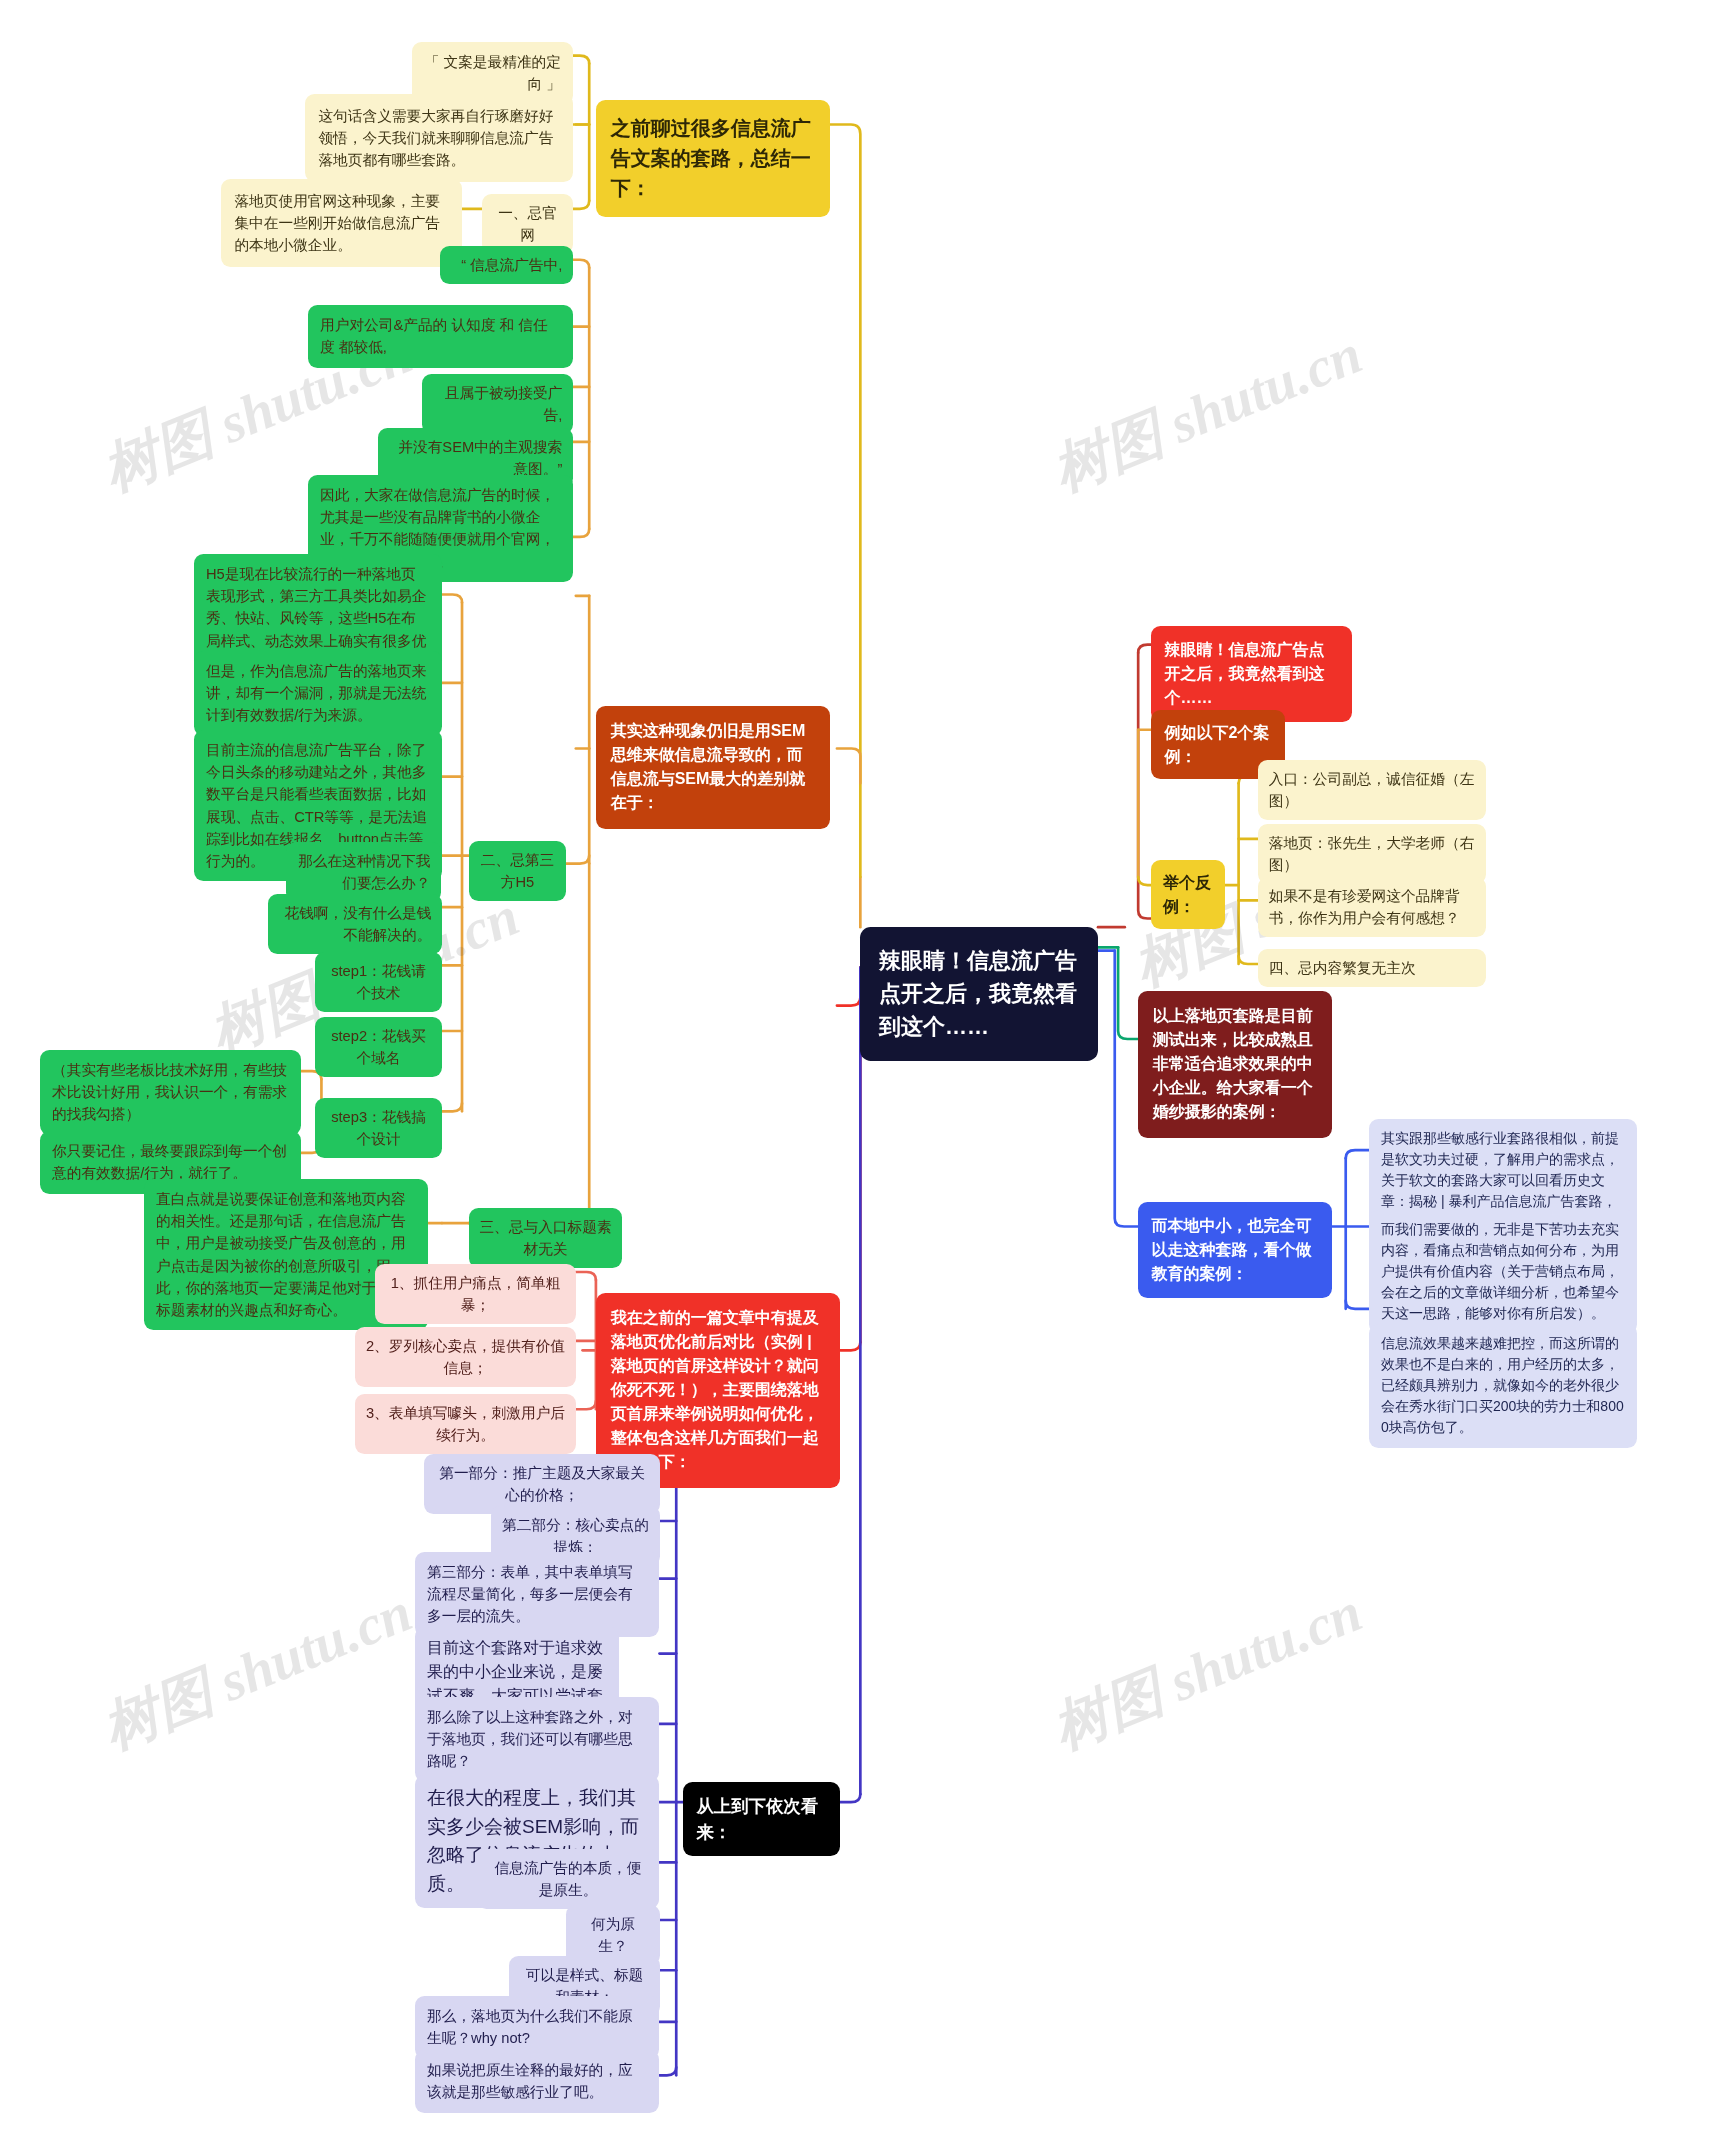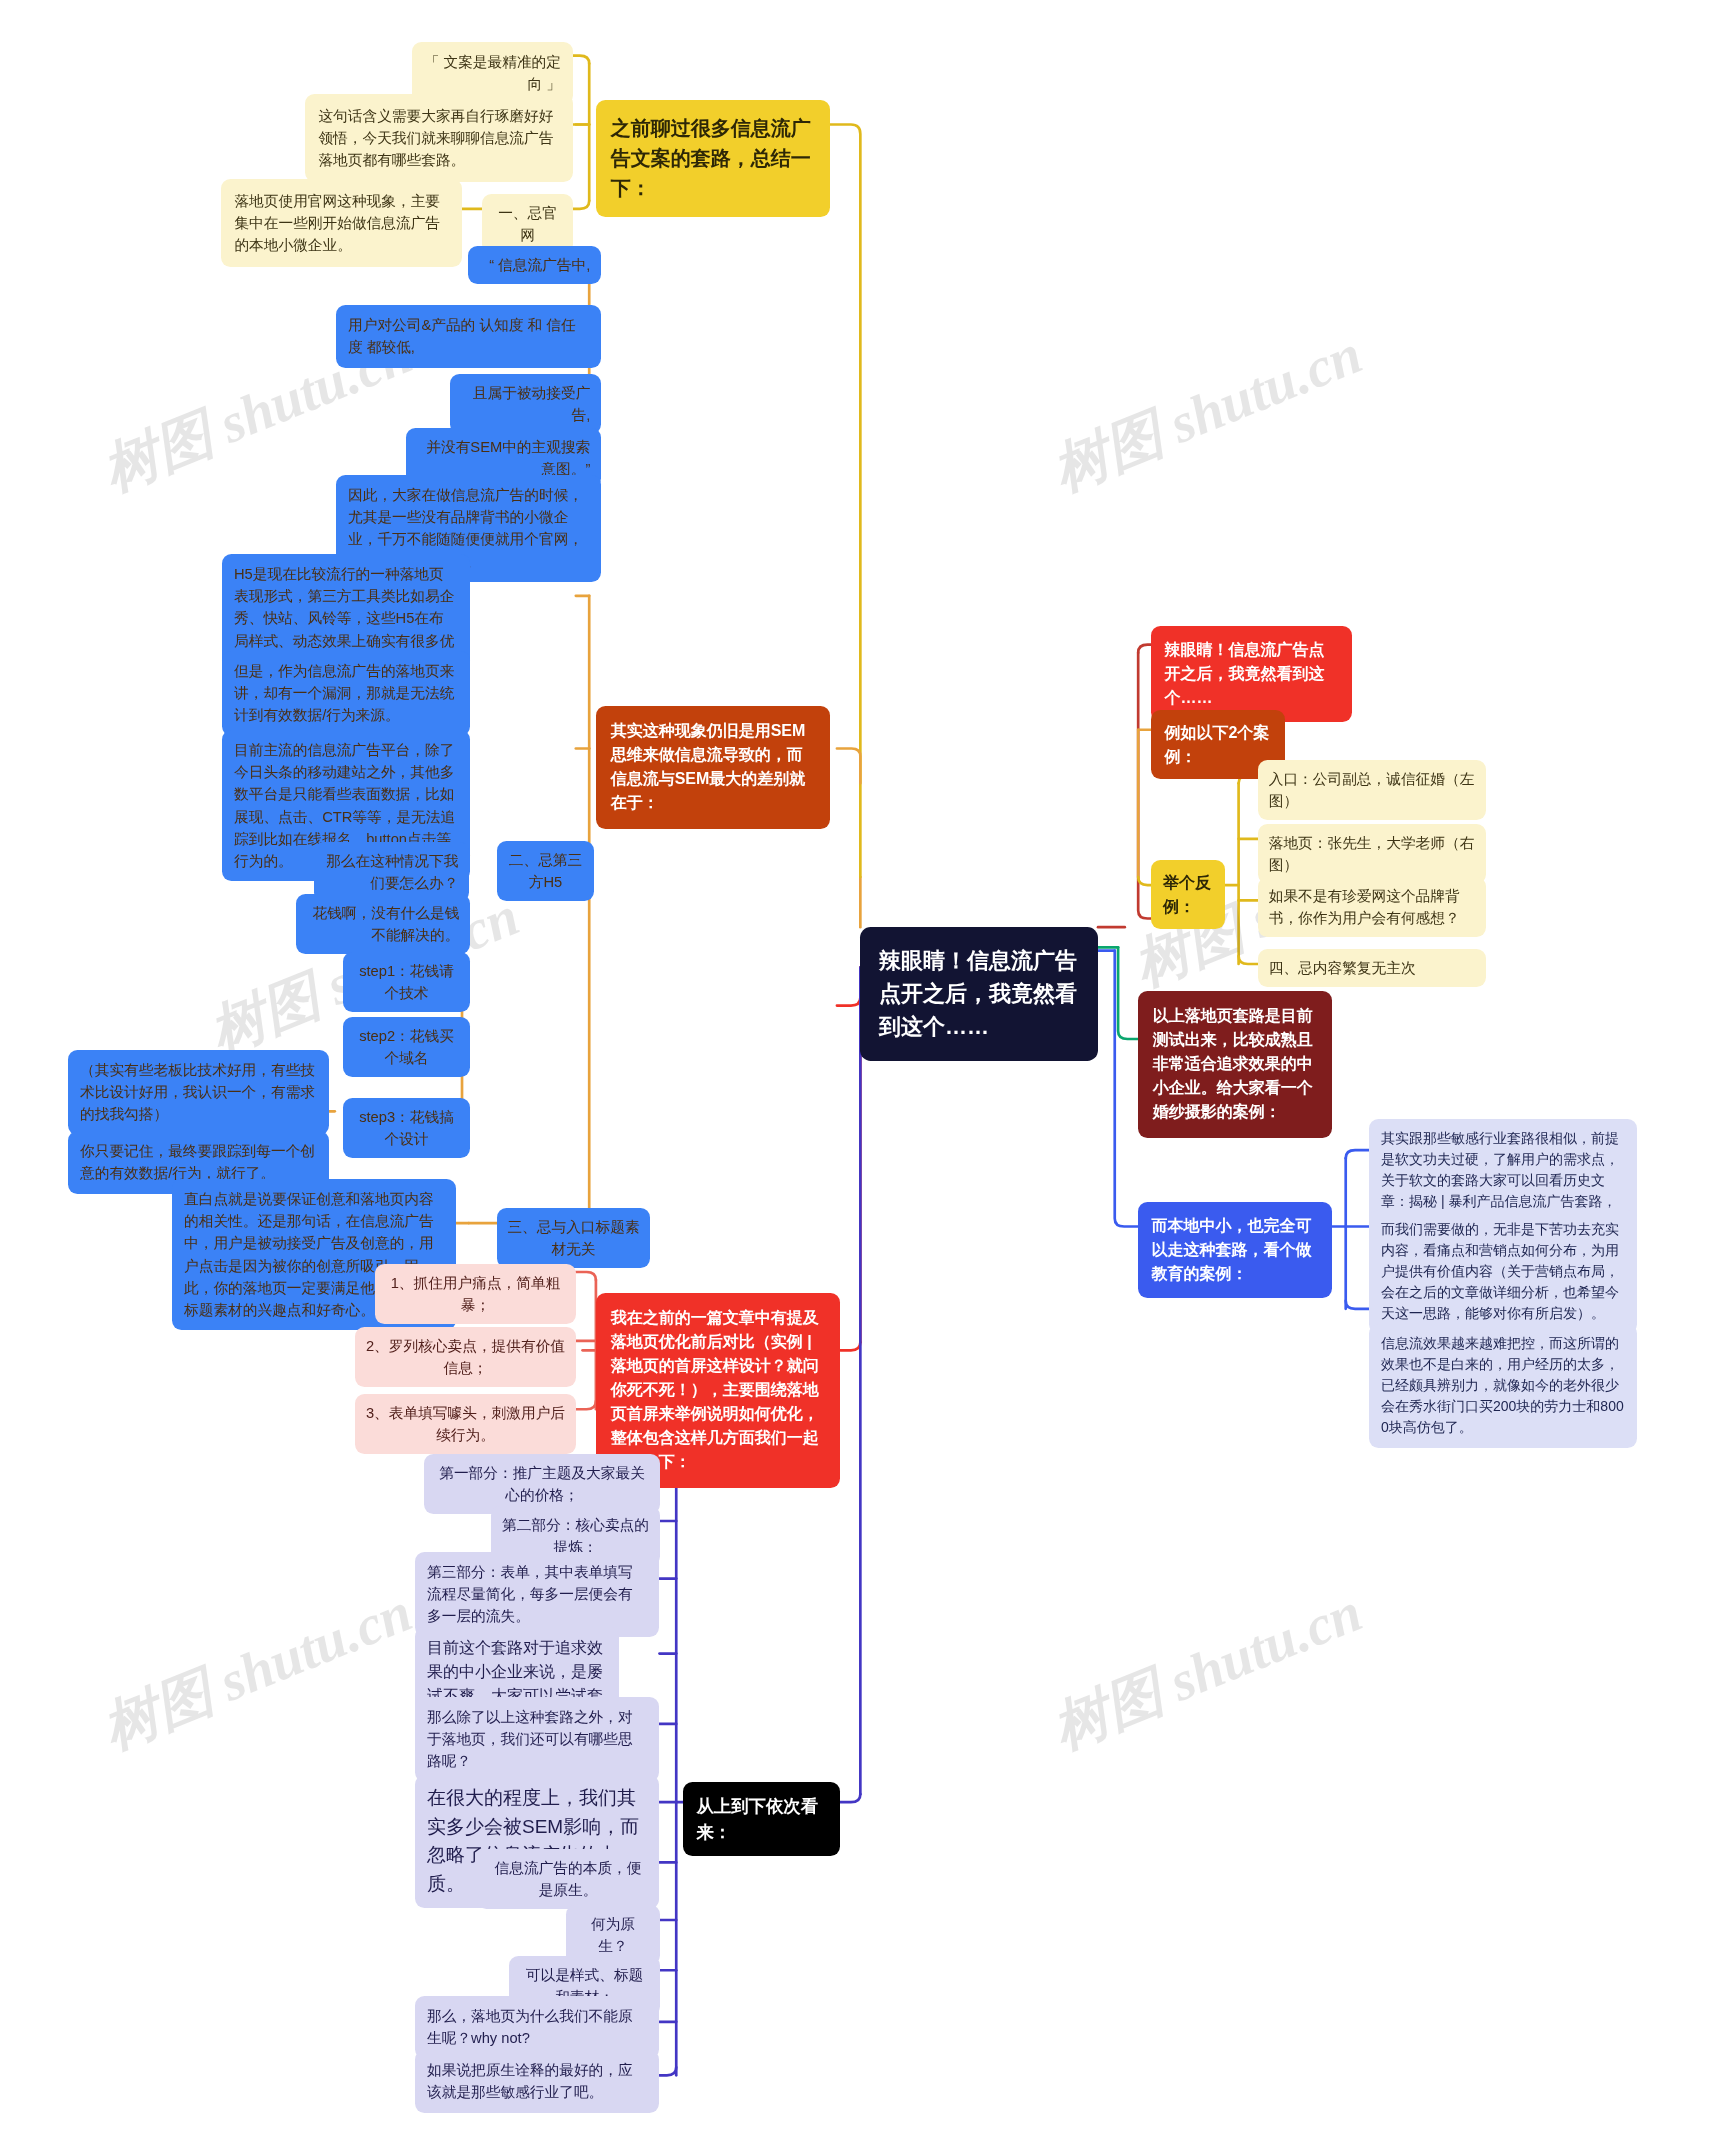--- a/index.html
+++ b/index.html
@@ -6,21 +6,21 @@
   body{width:1714px;height:2151px;position:relative;overflow:hidden;
        font-family:"Liberation Sans","DejaVu Sans",sans-serif;}
   #canvas{position:absolute;inset:0;}
   svg.links{position:absolute;left:0;top:0;width:1714px;height:2151px;pointer-events:none;}
   .node{position:absolute;box-sizing:border-box;border-radius:9.4px;
         line-height:1.5;white-space:pre-wrap;word-break:break-all;}
 
   
   .y-soft  {background:#fbf3cd;color:#3d3415;}
   .y-main  {background:#f2cf2b;color:#2d2706;font-weight:bold;}
-  .o-soft  {background:#3b82f6;color:#4a2f13;margin-left:28px;}
+  .o-soft  {background:#22c55e;color:#4a2f13;}
   .o-main  {background:#c2410c;color:#ffffff;font-weight:bold;}
   .r-main  {background:#f03128;color:#ffffff;font-weight:bold;}
   .p-soft  {background:#fbdcd9;color:#52201c;}
   .g-main  {background:#7f1d1d;color:#ffffff;font-weight:bold;}
   .b-main  {background:#3a5bef;color:#ffffff;font-weight:bold;}
   .b-soft  {background:#dcdff6;color:#1d2450;}
   .v-soft  {background:#d8d7f2;color:#201d4d;}
   .v-main  {background:#000000;color:#ffffff;font-weight:bold;}
   .root    {background:#121433;color:#ffffff;font-weight:bold;}
 

